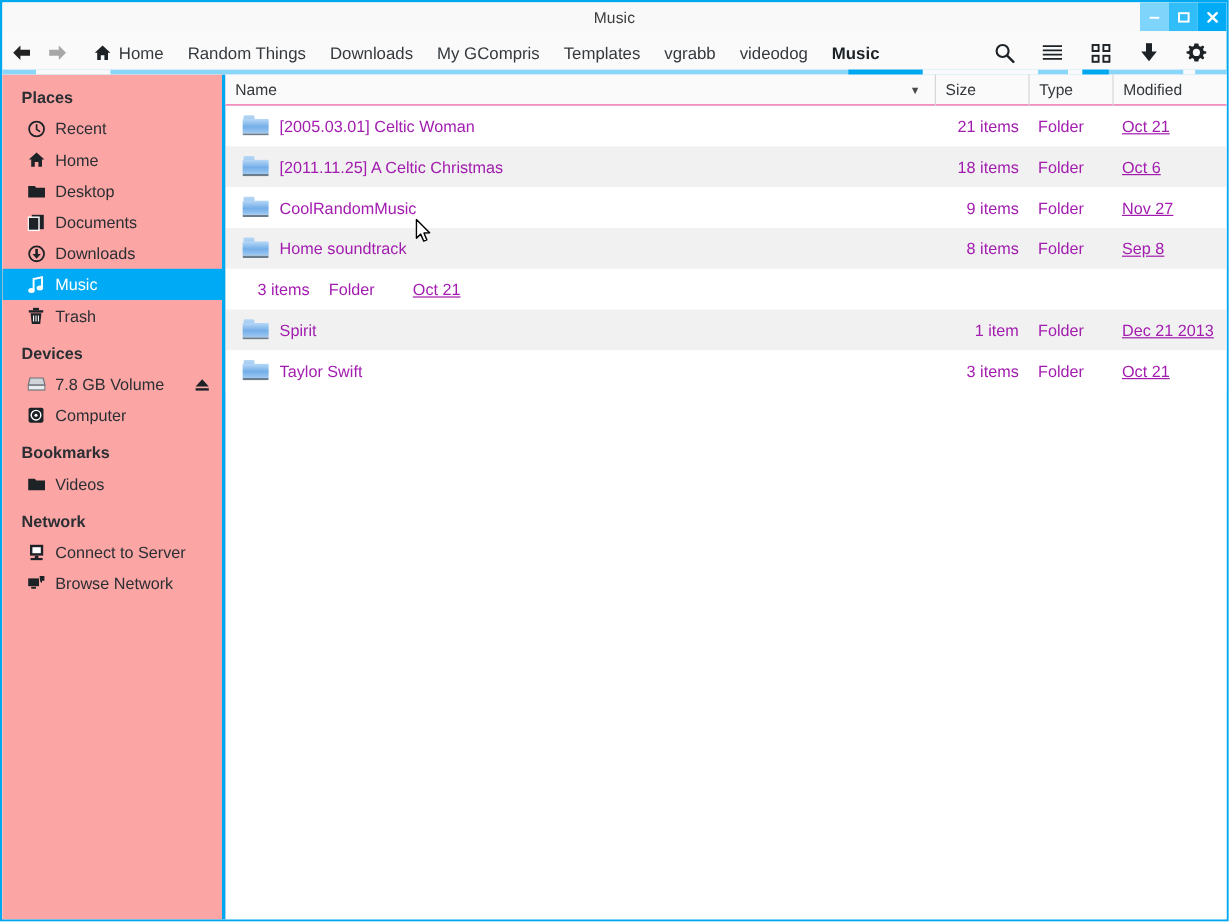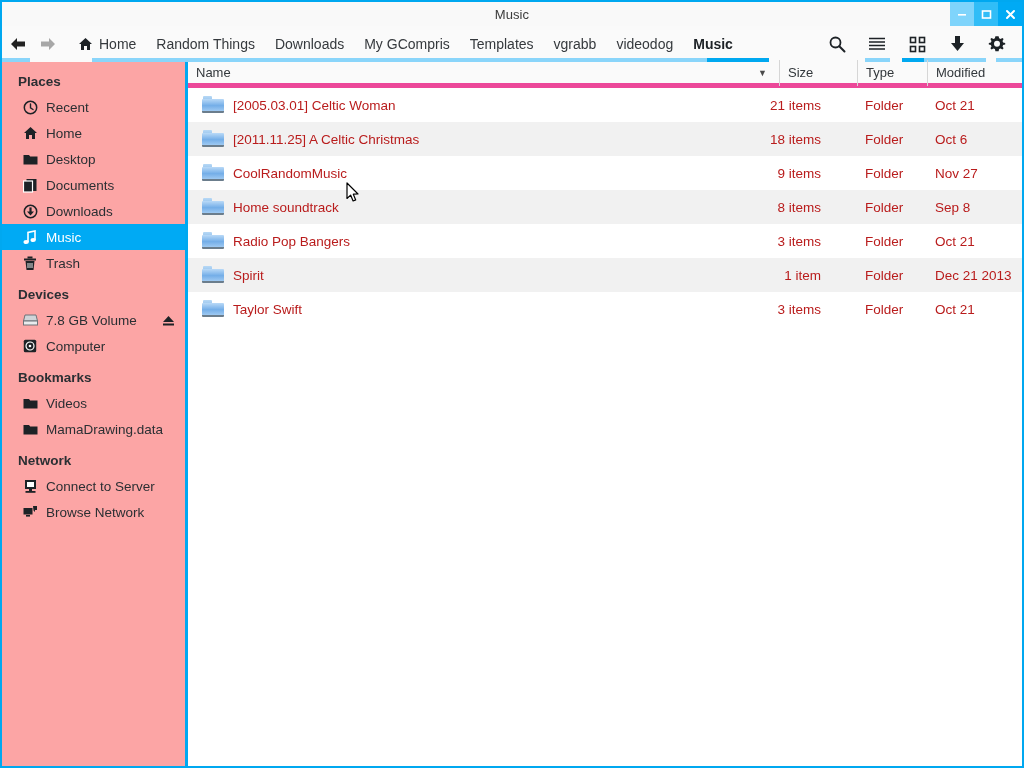--- a/index.html
+++ b/index.html
@@ -150,21 +150,21 @@
     min-width: 0;
     background: #ffffff;
     display: flex;
     flex-direction: column;
   }
   .col-head {
     display: flex;
     height: 16px;
     flex: 0 0 26px;
     background: #fafafa;
-    border-bottom: 5px solid #ec4899;
+    border-bottom: 1px solid #ec4899;
     align-items: center;
   }
   .col-head .ch {
     font-size: 13px;
     color: #32373b;
     display: flex;
     align-items: center;
     height: 26px;
     padding: 0 8px;
     position: relative;
@@ -176,25 +176,25 @@
   .sort-caret { font-size: 9px; color: #4a4a4a; padding-right: 4px; }
 
   .rows { flex: 1; overflow: hidden; }
   .row {
     display: flex;
     height: 34px;
     align-items: center;
     background: #ffffff;
   }
   .row.alt { background: #f1f1f1; }
-  .cell { font-size: 13.5px; color: #b91c1c; padding: 0 8px; display: flex; align-items: center; height: 34px; }
+  .cell { font-size: 13.5px; color: #a21caf; padding: 0 8px; display: flex; align-items: center; height: 34px; }
   .cell.name { flex: 1; min-width: 0; gap: 9px; padding-left: 14px; }
   .cell.size { width: 78px; flex: 0 0 78px; justify-content: flex-end; }
-  .cell.type { width: 70px; flex: 0 0 70px; margin-left: 28px; }
-  .cell.mod  { width: 95px; flex: 0 0 95px; }
+  .cell.type { width: 70px; flex: 0 0 70px; }
+  .cell.mod  { width: 95px; flex: 0 0 95px; text-decoration: underline; }
   .cell.name .fname { white-space: nowrap; overflow: hidden; text-overflow: ellipsis; }
 
   .folder-ico {
     width: 22px; height: 18px;
     flex: 0 0 22px;
     position: relative;
   }
   .folder-ico .tab {
     position: absolute; left: 1px; top: 0;
     width: 9px; height: 4px;
@@ -445,28 +445,20 @@
 
       <div class="side-item">
         <span class="ico">
           <svg width="15" height="13" viewBox="0 0 15 13">
             <path d="M0.5 2 L6 2 L7.2 3.5 L14.5 3.5 L14.5 11.5 L0.5 11.5 Z" fill="#1d2226"></path>
           </svg>
         </span>
         <span class="side-label">Videos</span>
       </div>
 
-      <div class="side-item">
-        <span class="ico">
-          <svg width="15" height="13" viewBox="0 0 15 13">
-            <path d="M0.5 2 L6 2 L7.2 3.5 L14.5 3.5 L14.5 11.5 L0.5 11.5 Z" fill="#1d2226"></path>
-          </svg>
-        </span>
-        <span class="side-label">MamaDrawing.data</span>
-      </div>
 
       <div class="side-header" style="padding-top:11px;">Network</div>
 
       <div class="side-item">
         <span class="ico">
           <svg width="13" height="15" viewBox="0 0 13 15">
             <rect x="1" y="1" width="11" height="9" fill="#1d2226"></rect>
             <rect x="3" y="3" width="7" height="5" fill="#ffffff"></rect>
             <rect x="5" y="10" width="3" height="2" fill="#1d2226"></rect>
             <rect x="1.5" y="12" width="10" height="1.8" fill="#1d2226"></rect>
@@ -554,27 +546,20 @@
                 <span class="body"></span>
               </span>
             <span class="fname">Home soundtrack</span>
           </div>
           <div class="cell size">8 items</div>
           <div class="cell type">Folder</div>
           <div class="cell mod">Sep 8</div>
         </div>
 
         <div class="row">
-          <div class="cell name">
-            <span class="folder-ico">
-                <span class="tab"></span>
-                <span class="body"></span>
-              </span>
-            <span class="fname">Radio Pop Bangers</span>
-          </div>
           <div class="cell size">3 items</div>
           <div class="cell type">Folder</div>
           <div class="cell mod">Oct 21</div>
         </div>
 
         <div class="row alt">
           <div class="cell name">
             <span class="folder-ico">
                 <span class="tab"></span>
                 <span class="body"></span>

